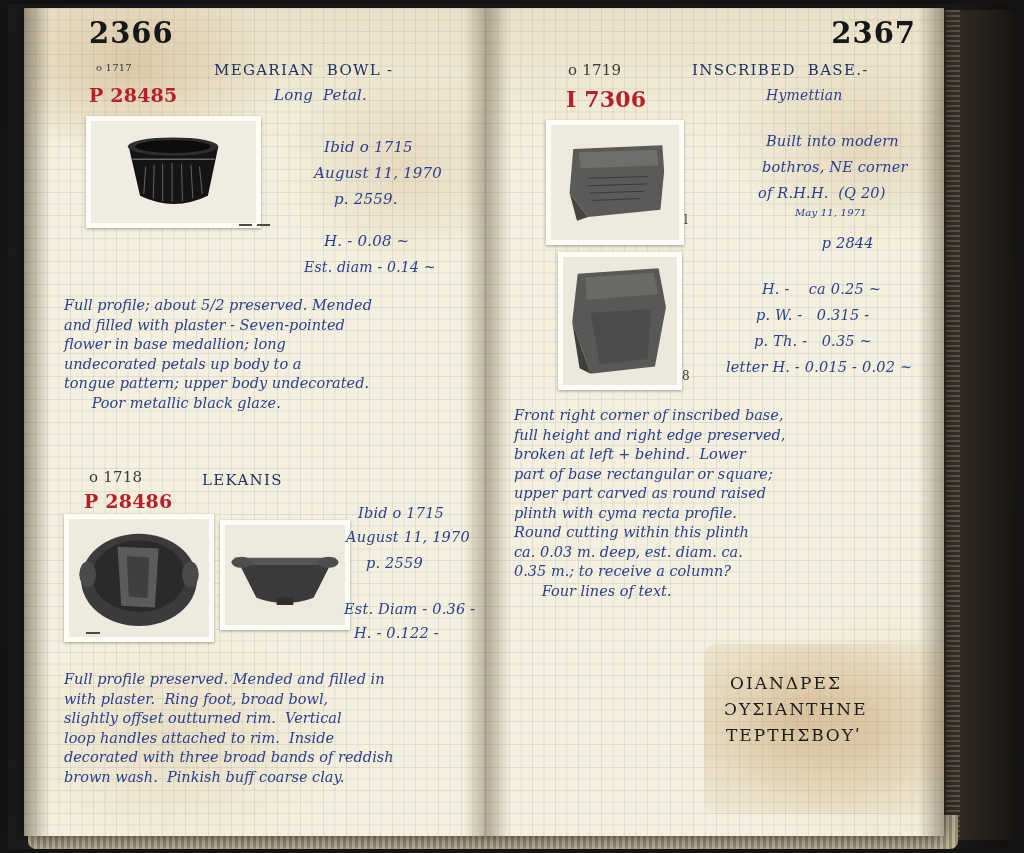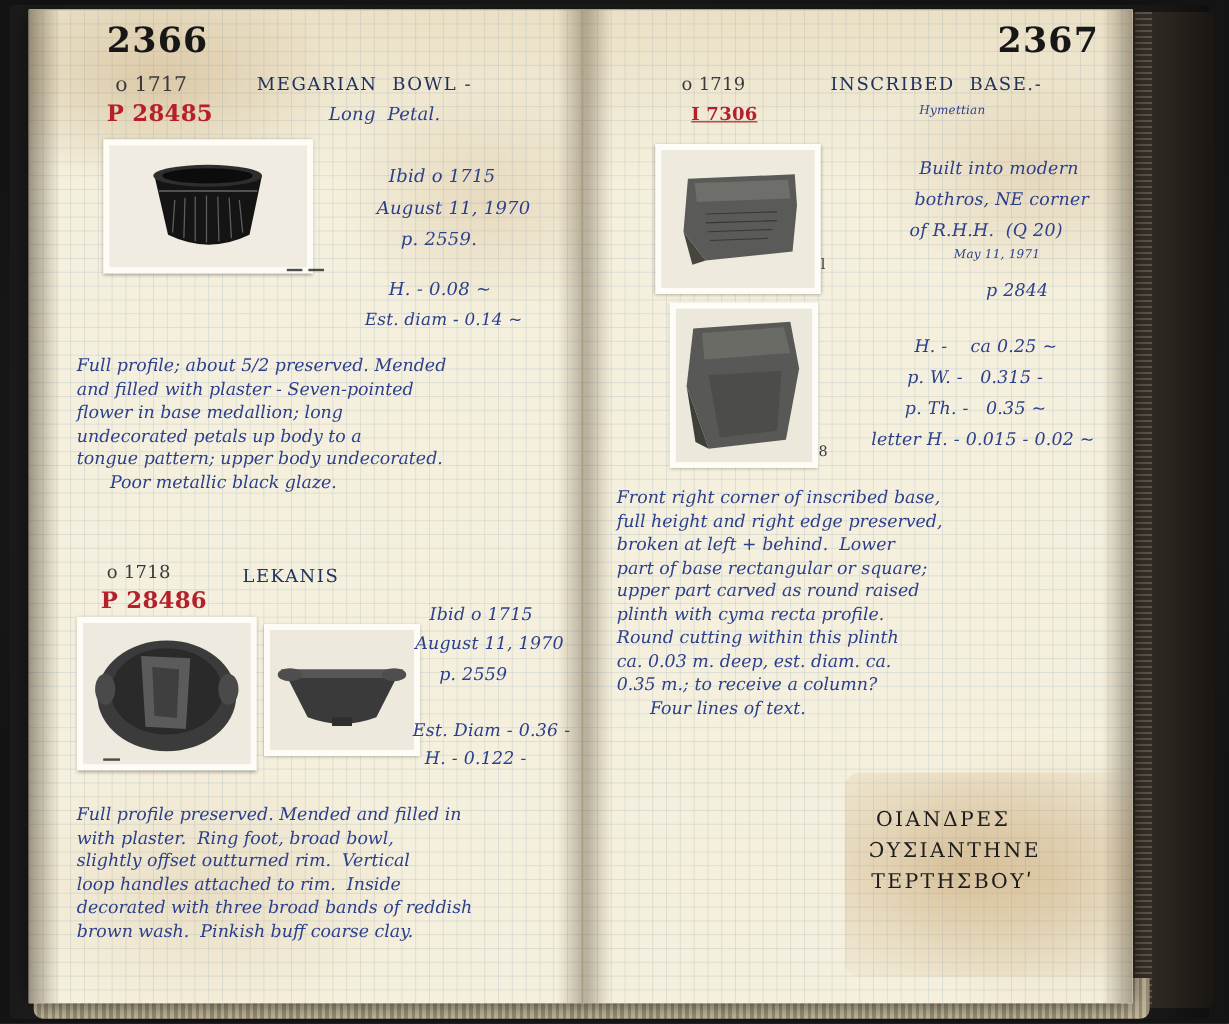--- a/index.html
+++ b/index.html
@@ -156,21 +156,21 @@
 
     <div class="page left">
       <div class="grid"></div>
       <div class="stain" style="left:-40px; top:-30px; width:300px; height:180px;"></div>
       <div class="stain" style="left:250px; top:60px; width:260px; height:200px; opacity:.7;"></div>
       <div class="stain" style="left:-30px; top:620px; width:360px; height:230px; opacity:.55;"></div>
       <div class="edge-shadow-l"></div>
 
       <div class="pagenum" style="left:65px; top:8px;">2366</div>
 
-      <div class="hw pencil" style="left:72px; top:55px; font-size:17px;">o 1717</div>
+      <div class="hw pencil" style="left:72px; top:55px; font-size:10px;">o 1717</div>
       <div class="hw red" style="left:65px; top:78px; font-size:19px;">P 28485</div>
       <div class="hw caps" style="left:190px; top:55px; font-size:15px; color:#20325f;">MEGARIAN  BOWL -</div>
       <div class="hw" style="left:250px; top:80px; font-size:15px;">Long  Petal.</div>
 
       <div class="photo" style="left:62px; top:108px; width:175px; height:112px;">
         <svg class="img" viewBox="0 0 175 112" preserveAspectRatio="none">
           <rect width="175" height="112" fill="#f0ece2"></rect>
           <path d="M40 28 L135 28 L124 82 Q88 100 52 82 Z" fill="#141414"></path>
           <ellipse cx="87" cy="28" rx="48" ry="10" fill="#2e2e2e"></ellipse>
           <ellipse cx="87" cy="28" rx="40" ry="7" fill="#0c0c0c"></ellipse>
@@ -247,23 +247,23 @@
 
     <div class="page right">
       <div class="grid"></div>
       <div class="stain" style="left:230px; top:40px; width:300px; height:200px; opacity:.75;"></div>
       <div class="stain" style="left:250px; top:600px; width:280px; height:250px; opacity:.6;"></div>
       <div class="edge-shadow-r"></div>
 
       <div class="pagenum" style="right:28px; top:8px;">2367</div>
 
       <div class="hw pencil" style="left:82px; top:55px; font-size:15px;">o 1719</div>
-      <div class="hw red" style="left:90px; top:80px; font-size:15px;text-decoration:underline;">I 7306</div>
+      <div class="hw red" style="left:80px; top:80px; font-size:22px;">I 7306</div>
       <div class="hw caps" style="left:206px; top:55px; font-size:15px; color:#20325f;text-align:center;">INSCRIBED  BASE.-</div>
-      <div class="hw" style="left:280px; top:80px; font-size:10px;">Hymettian</div>
+      <div class="hw" style="left:280px; top:80px; font-size:14px;">Hymettian</div>
 
       <div class="photo" style="left:60px; top:112px; width:138px; height:125px;">
         <svg class="img" viewBox="0 0 138 125" preserveAspectRatio="none">
           <rect width="138" height="125" fill="#eeeade"></rect>
           <path d="M24 26 L120 22 L122 50 L118 92 L40 100 L20 74 Z" fill="#5a5a58"></path>
           <path d="M30 30 L114 27 L116 44 L32 47 Z" fill="#6e6e6a"></path>
           <g stroke="#2e2e2c" stroke-width="1" opacity=".8">
             <line x1="40" y1="58" x2="104" y2="56"></line>
               <line x1="40" y1="66" x2="104" y2="64"></line>
             <line x1="42" y1="74" x2="100" y2="72"></line>

